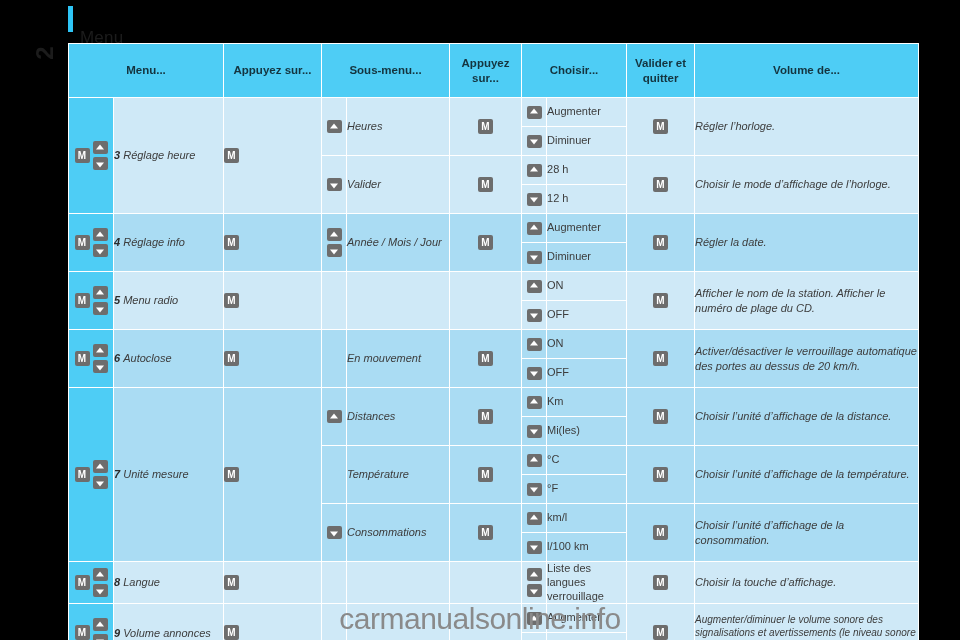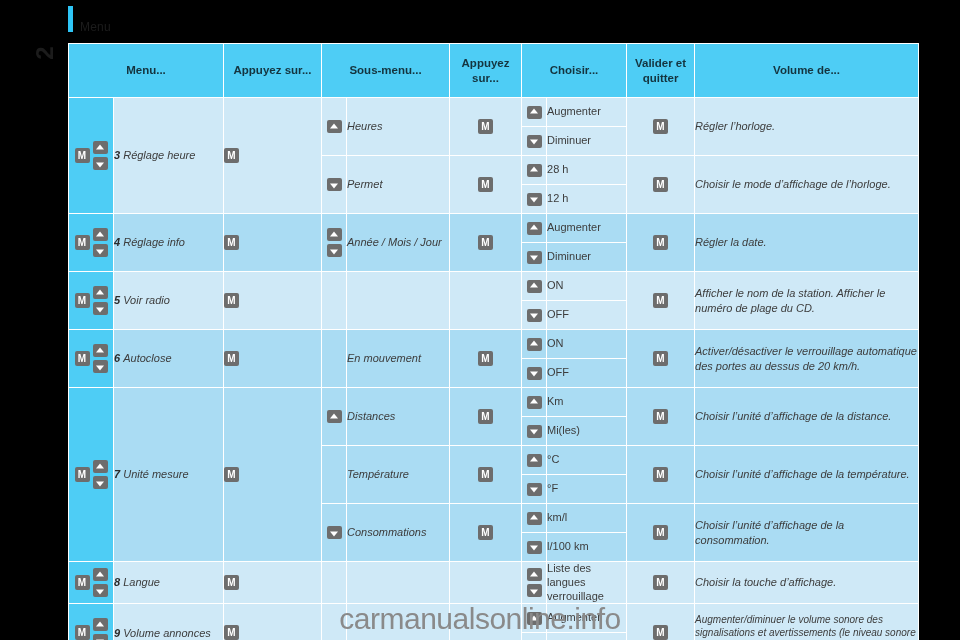--- a/index.html
+++ b/index.html
@@ -23,22 +23,22 @@
     width: 960px; height: 40px;
   }
   .hdr-accent {
     position: absolute;
     left: 68px; top: 6px;
     width: 5px; height: 26px;
     background: #2ec5f6;
   }
   .hdr-title {
     position: absolute;
-    left: 80px; top: 20px;
-    font-size: 12px;
+    left: 80px; top: 28px;
+    font-size: 17px;
     font-weight: normal;
     color: #1c1c1c;
     letter-spacing: 0.2px;
     white-space: nowrap;
   }
 
   
   #page-number {
     position: absolute;
     left: 30px;
@@ -216,21 +216,21 @@
         <td class="tint-a pad-arrowtext left">Augmenter</td>
         <td class="tint-a center" rowspan="2"><span class="btn-m">M</span></td>
         <td class="tint-a pad-lr left" rowspan="2">Régler l’horloge.</td>
       </tr>
       <tr style="height: 29px;">
         <td class="tint-a arrow-cell"><span class="btn-arrow down"></span></td>
         <td class="tint-a pad-arrowtext left">Diminuer</td>
       </tr>
       <tr style="height: 29px;">
         <td class="tint-a arrow-cell" rowspan="2"><span class="btn-arrow down"></span></td>
-        <td class="tint-a pad-lr left" rowspan="2">Permet</td>
+        <td class="tint-a pad-lr left" rowspan="2">Valider</td>
         <td class="tint-a center" rowspan="2"><span class="btn-m">M</span></td>
         <td class="tint-a arrow-cell"><span class="btn-arrow up"></span></td>
         <td class="tint-a pad-arrowtext left">28 h</td>
         <td class="tint-a center" rowspan="2"><span class="btn-m">M</span></td>
         <td class="tint-a pad-lr left" rowspan="2">Choisir le mode d’affichage de l’horloge.</td>
       </tr>
       <tr style="height: 29px;">
         <td class="tint-a arrow-cell"><span class="btn-arrow down"></span></td>
         <td class="tint-a pad-arrowtext left">12 h</td>
       </tr>
@@ -266,21 +266,21 @@
       <tr style="height: 29px;">
         <td class="nav-a center" rowspan="2">
           <div class="nav-cluster">
             <span class="btn-m">M</span>
             <div class="nav-stack">
               <span class="btn-arrow up"></span>
               <span class="btn-arrow down"></span>
             </div>
           </div>
         </td>
-        <td class="tint-a pad-lr left" rowspan="2"><span class="menu-num">5 </span><span>Voir radio</span></td>
+        <td class="tint-a pad-lr left" rowspan="2"><span class="menu-num">5 </span><span>Menu radio</span></td>
         <td class="tint-a pad-l left" rowspan="2"><span class="btn-m">M</span></td>
         <td class="tint-a arrow-cell" rowspan="2"></td>
         <td class="tint-a pad-lr left" rowspan="2"></td>
         <td class="tint-a center" rowspan="2"></td>
         <td class="tint-a arrow-cell"><span class="btn-arrow up"></span></td>
         <td class="tint-a pad-arrowtext left">ON</td>
         <td class="tint-a center" rowspan="2"><span class="btn-m">M</span></td>
         <td class="tint-a pad-lr left" rowspan="2">Afficher le nom de la station. Afficher le numéro de plage du CD.</td>
       </tr>
       <tr style="height: 29px;">

